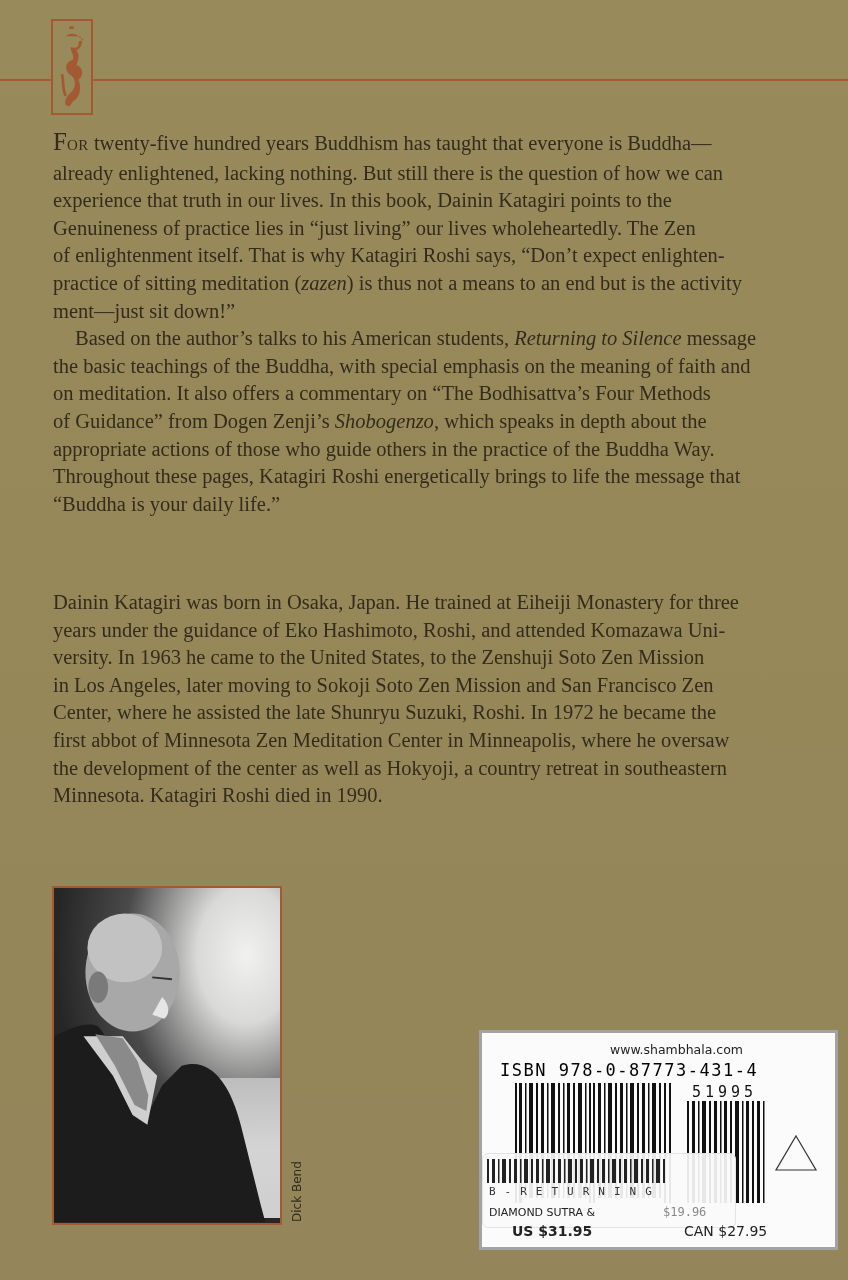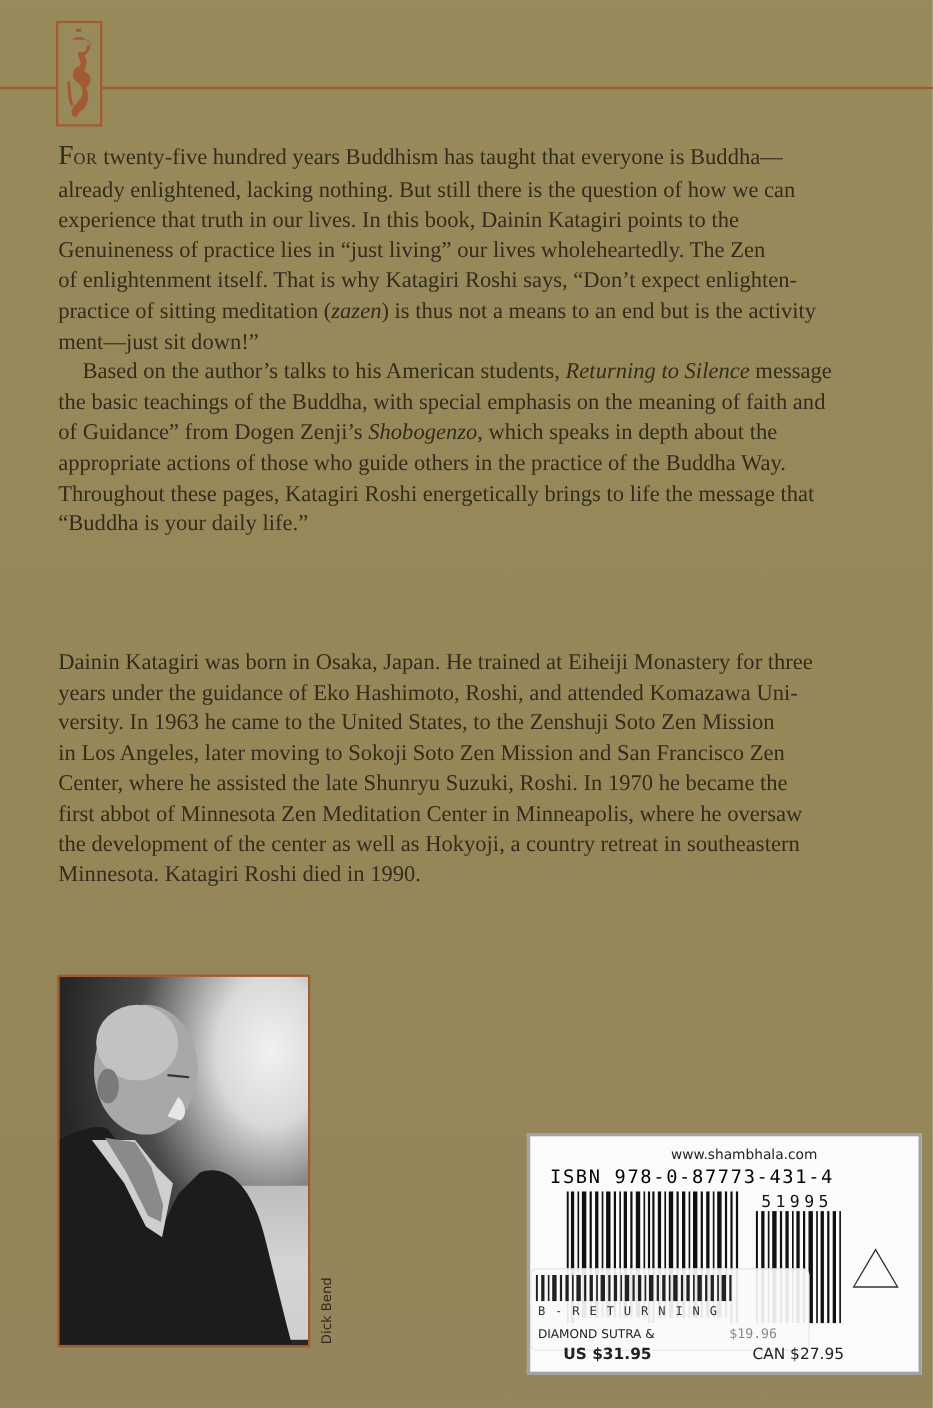--- a/index.html
+++ b/index.html
@@ -107,34 +107,35 @@
     <span class="line">already enlightened, lacking nothing. But still there is the question of how we can</span>
     <span class="line">experience that truth in our lives. In this book, Dainin Katagiri points to the</span>
     <span class="line">Genuineness of practice lies in “just living” our lives wholeheartedly. The Zen</span>
     <span class="line">of enlightenment itself. That is why Katagiri Roshi says, “Don’t expect enlighten-</span>
     <span class="line"><span>practice of sitting meditation (</span><i>zazen</i><span>) is thus not a means to an end but is the activity</span></span>
     <span class="line">ment—just sit down!”</span>
   </p>
   <p class="para">
     <span class="line" style="padding-left:22px"><span>Based on the author’s talks to his American students, </span><i>Returning to Silence</i><span> message</span></span>
     <span class="line">the basic teachings of the Buddha, with special emphasis on the meaning of faith and</span>
+    <span class="line">on meditation. It also offers a commentary on “The Bodhisattva’s Four Methods</span>
     <span class="line"><span>of Guidance” from Dogen Zenji’s </span><i>Shobogenzo</i><span>, which speaks in depth about the</span></span>
     <span class="line">appropriate actions of those who guide others in the practice of the Buddha Way.</span>
     <span class="line">Throughout these pages, Katagiri Roshi energetically brings to life the message that</span>
     <span class="line">“Buddha is your daily life.”</span>
   </p>
 </div>
 
 <div class="text-block" id="bio">
   <p class="para">
     <span class="line">Dainin Katagiri was born in Osaka, Japan. He trained at Eiheiji Monastery for three</span>
     <span class="line">years under the guidance of Eko Hashimoto, Roshi, and attended Komazawa Uni-</span>
     <span class="line">versity. In 1963 he came to the United States, to the Zenshuji Soto Zen Mission</span>
     <span class="line">in Los Angeles, later moving to Sokoji Soto Zen Mission and San Francisco Zen</span>
-    <span class="line">Center, where he assisted the late  Shunryu Suzuki, Roshi. In 1970 he became the</span>
+    <span class="line">Center, where he assisted the late  Shunryu Suzuki, Roshi. In 1972 he became the</span>
     <span class="line">first abbot of Minnesota Zen Meditation Center in Minneapolis, where he oversaw</span>
     <span class="line">the development of the center as well as Hokyoji, a country retreat in southeastern</span>
     <span class="line">Minnesota. Katagiri Roshi died in 1990.</span>
   </p>
 </div>
 
 <div class="photo">
   <div class="bg-light"></div>
   <svg viewBox="0 0 230 339">
 

